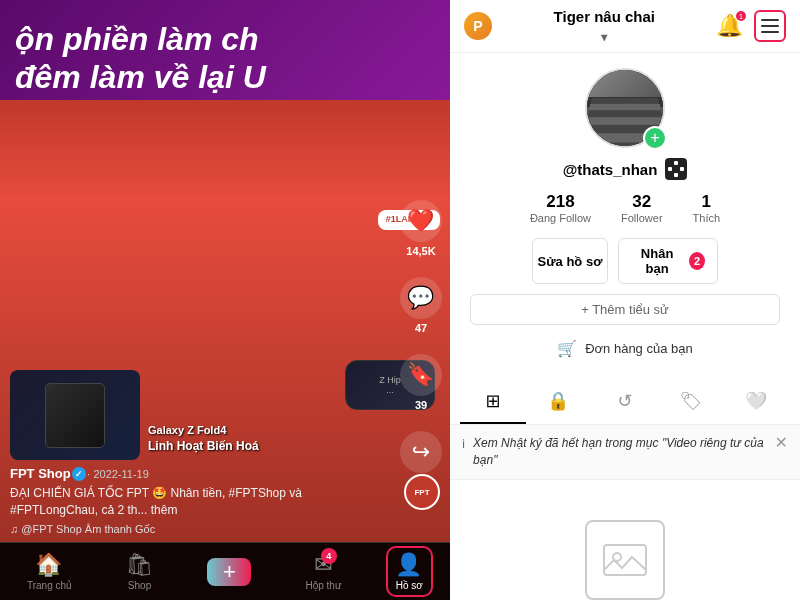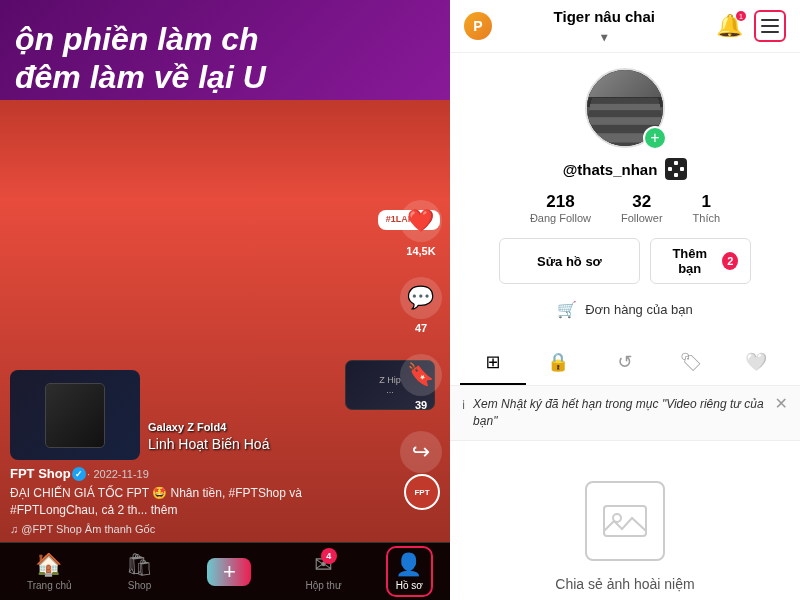--- a/index.html
+++ b/index.html
@@ -427,21 +427,21 @@
       display: flex;
       gap: 10px;
       margin-bottom: 10px;
     }
 
     .btn-edit {
       flex: 1;
       border: 1px solid #ddd;
       background: #fff;
       border-radius: 6px;
-      padding: 7px 32px;
+      padding: 7px 0;
       font-size: 13px;
       font-weight: 600;
       cursor: pointer;
       color: #000;
       text-align: center;
     }
 
     .btn-add-friend {
       flex: 1;
       border: 1px solid #ddd;
@@ -596,24 +596,24 @@
     </div>
 
     <div class="store-front">
       <div class="store-sign">#1LAPTOP</div>
 
       <div style="position:absolute;bottom:140px;left:10px;right:10px;display:flex;gap:8px;">
         <div style="width:130px;height:90px;background:linear-gradient(135deg,#1a1a2e,#16213e);border-radius:8px;display:flex;flex-direction:column;align-items:center;justify-content:center;">
           <div style="width:60px;height:65px;background:linear-gradient(135deg,#2d2d2d,#111);border-radius:5px;border:1px solid #444;"></div>
         </div>
         <div style="flex:1;display:flex;flex-direction:column;justify-content:flex-end;padding-bottom:5px;">
-          <div style="color:white;font-size:11px;font-weight:700;text-shadow:1px 1px 2px #000;line-height:1.4;">Galaxy Z Fold4<br><span style="font-size:14px;font-weight:400;">Linh Hoạt Biến Hoá</span></div>
+          <div style="color:white;font-size:11px;font-weight:700;text-shadow:1px 1px 2px #000;line-height:1.4;">Galaxy Z Fold4<br><span style="font-size:12px;font-weight:700;">Linh Hoạt Biến Hoá</span></div>
         </div>
         <div style="position:absolute;right:5px;top:-10px;">
-          <div style="width:90px;height:50px;background:linear-gradient(135deg,#1a1a2e,#2a2a3e);border-radius:7px;border:1px solid #333;display:flex;align-items:center;justify-content:center;">
+          <div style="width:90px;height:50px;background:linear-gradient(135deg,#1a1a2e,#2a2a3e);border-radius:12px;border:1px solid #333;display:flex;align-items:center;justify-content:center;">
             <span style="color:#aaa;font-size:9px;text-align:center;">Z Hip<br>...</span>
           </div>
         </div>
       </div>
     </div>
   </div>
 
   <div class="right-icons">
     <div class="icon-btn">
       <div class="icon-circle">❤️</div>
@@ -736,25 +736,26 @@
         </div>
         <div class="stat-item">
           <span class="stat-number">1</span>
           <span class="stat-label">Thích</span>
         </div>
       </div>
 
       <div class="action-btns">
         <button class="btn-edit">Sửa hồ sơ</button>
         <button class="btn-add-friend">
-          <span>Thêm bạn</span>
+          <span>Nhân bạn</span>
           <span class="friend-badge">2</span>
         </button>
       </div>
 
+      <button class="btn-bio">+ Thêm tiểu sử</button>
 
       <div class="order-row">
         <span class="cart-icon">🛒</span>
         <span>Đơn hàng của bạn</span>
       </div>
     </div>
 
     <div class="profile-tabs">
       <div class="tab-item active">
         <span>⊞</span>

